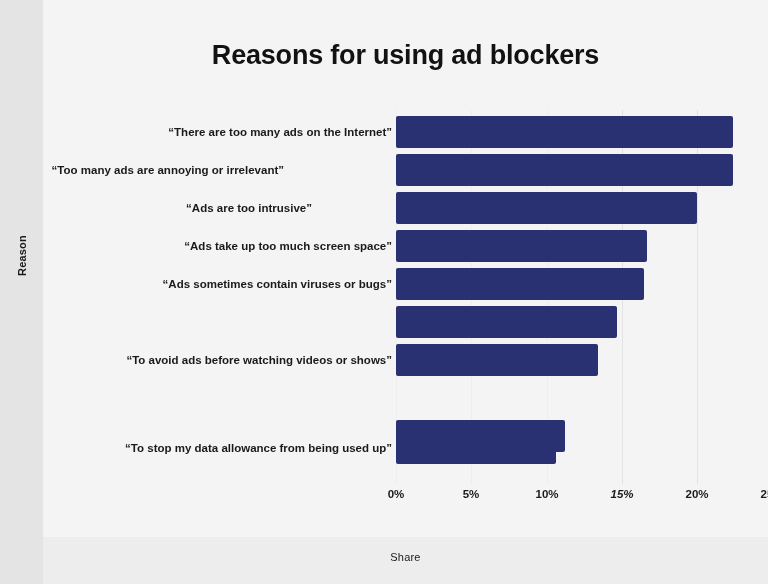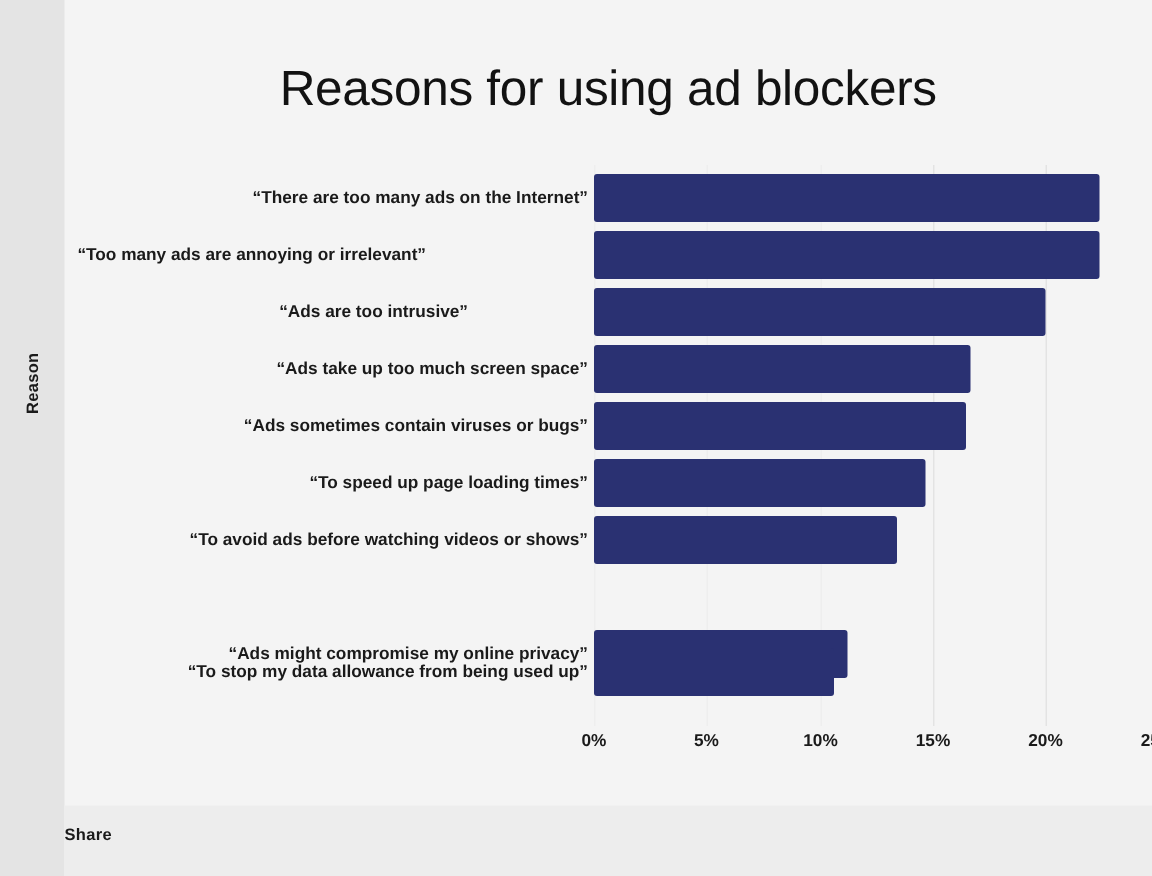--- a/index.html
+++ b/index.html
@@ -50,22 +50,22 @@
     height: 47px;
     background: #ededed;
   }
 
   .chart-title {
     position: absolute;
     left: 43px;
     top: 40px;
     width: 725px;
     text-align: center;
-    font-size: 33px;
-    font-weight: normal;
+    font-size: 27px;
+    font-weight: bold;
     color: #121212;
     letter-spacing: -0.2px;
   }
 
   
   .ylabel {
     position: absolute;
     left: 8px;
     top: 256px;
     width: 28px;
@@ -77,22 +77,23 @@
     text-align: center;
     letter-spacing: 0.2px;
   }
 
   
   .xlabel {
     position: absolute;
     left: 43px;
     top: 551px;
     width: 725px;
+    text-align: center;
     font-size: 11px;
-    font-weight: bold;
+    font-weight: normal;
     color: #1a1a1a;
     letter-spacing: 0.2px;
   }
 
   
   .plot {
     position: absolute;
     left: 0;
     top: 0;
     width: 768px;
@@ -182,36 +183,34 @@
       </div>
       <div class="row" style="top: 227px; width: 768px;">
         <div class="row-label">“Ads take up too much screen space”</div>
         <div class="bar" title="16.7%" style="width: 251px; background: rgb(42, 49, 114);"></div>
       </div>
       <div class="row" style="top: 265px; width: 768px;">
         <div class="row-label">“Ads sometimes contain viruses or bugs”</div>
         <div class="bar" title="16.5%" style="width: 248px; background: rgb(42, 49, 114);"></div>
       </div>
       <div class="row" style="top: 303px; width: 768px;">
-        <div class="row-label">“To speed up page loading times”</div>
         <div class="bar" title="14.7%" style="width: 221px; background: rgb(42, 49, 114);"></div>
       </div>
       <div class="row" style="top: 341px; width: 768px;">
         <div class="row-label">“To avoid ads before watching videos or shows”</div>
         <div class="bar" title="13.4%" style="width: 202px; background: rgb(42, 49, 114);"></div>
       </div>
       <div class="row" style="top: 417px; width: 768px;">
-        <div class="row-label">“Ads might compromise my online privacy”</div>
         <div class="bar" title="11.2%" style="width: 169px; background: rgb(42, 49, 114);"></div>
       </div>
       <div class="row" style="top: 429px; width: 768px;">
         <div class="row-label">“To stop my data allowance from being used up”</div>
         <div class="bar" title="10.6%" style="width: 160px; background: rgb(42, 49, 114);"></div>
       </div>
       <div class="tick" style="left: 352px;">0%</div>
       <div class="tick" style="left: 427px;">5%</div>
       <div class="tick" style="left: 503px;">10%</div>
-      <div class="tick" style="left: 578px;">15%</div>
+      <div class="tick" style="left: 578px; font-style: italic;">15%</div>
       <div class="tick" style="left: 653px;">20%</div>
       <div class="tick" style="left: 728px;">25%</div>
     </div>
 
 </div>
 
 </body></html>

